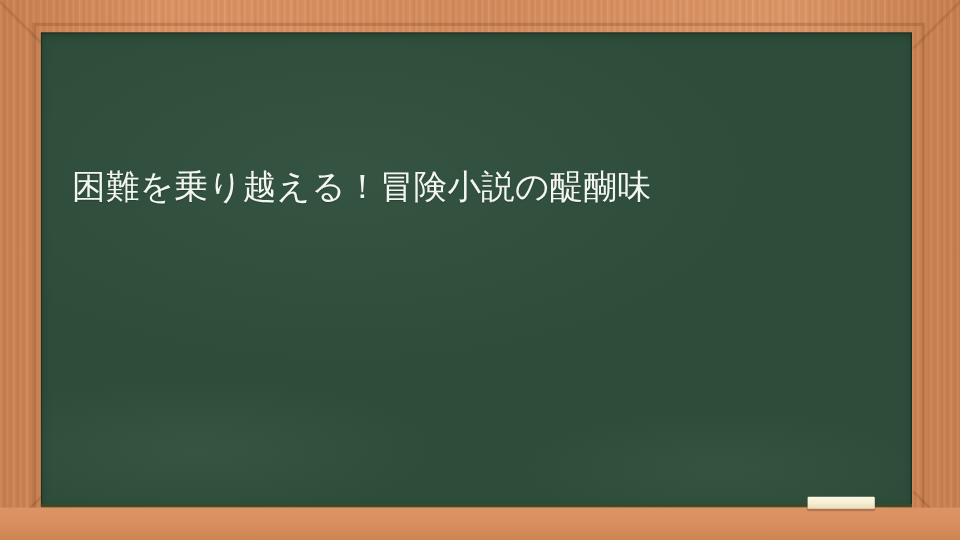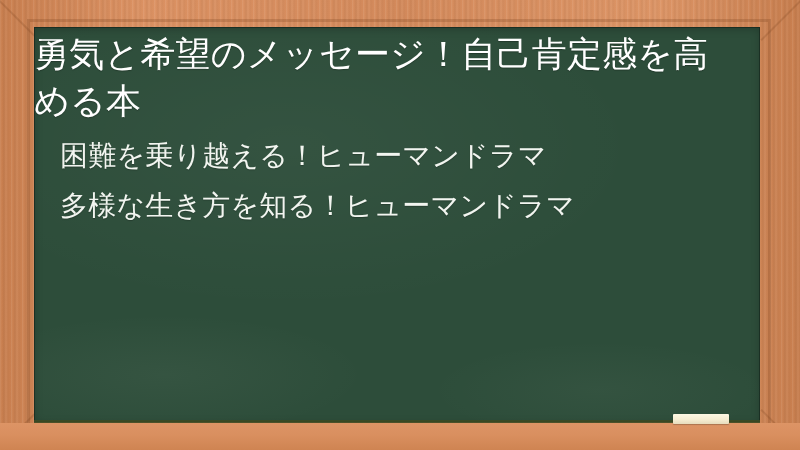--- a/index.html
+++ b/index.html
@@ -173,25 +173,23 @@
   </div>
 
   <div class="board">
     <div class="board-dust"></div>
   </div>
 
   <div class="frame-inner-shadow"></div>
 
   <div class="content">
 
-    <div class="title">勇気と希望のメッセージ！自己肯定感を高める本</div>
 
     <ul class="list">
-      <li class="list-item">困難を乗り越える！ヒューマンドラマ</li>
-      <li class="list-item">多様な生き方を知る！ヒューマンドラマ</li>
+      <li class="list-item">困難を乗り越える！冒険小説の醍醐味</li>
     </ul>
 
   </div>
 
   <div class="ledge-line"></div>
   <div class="ledge"></div>
   <div class="chalk"></div>
 
 </div>
 

